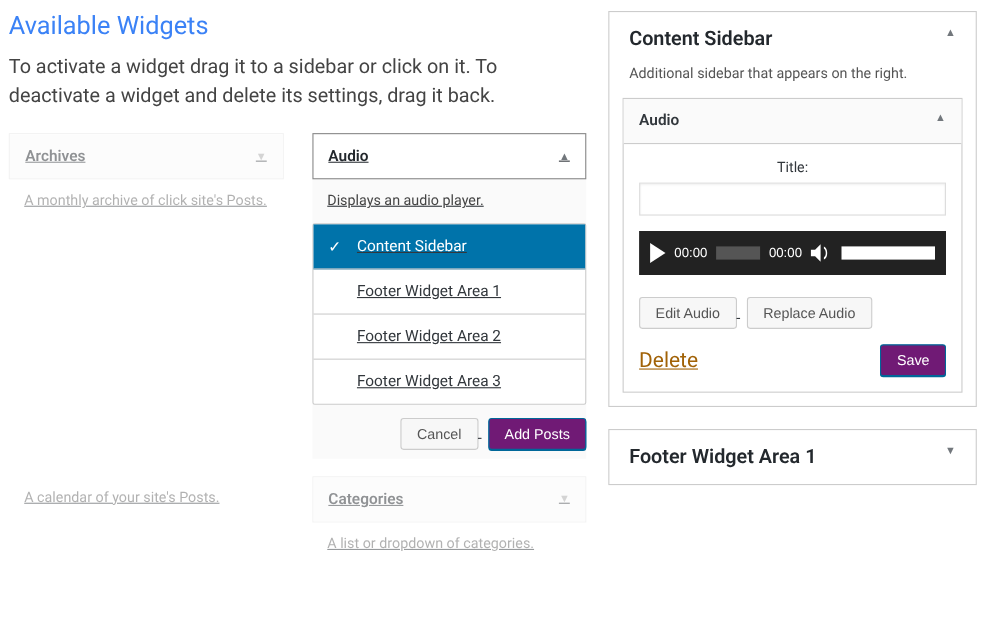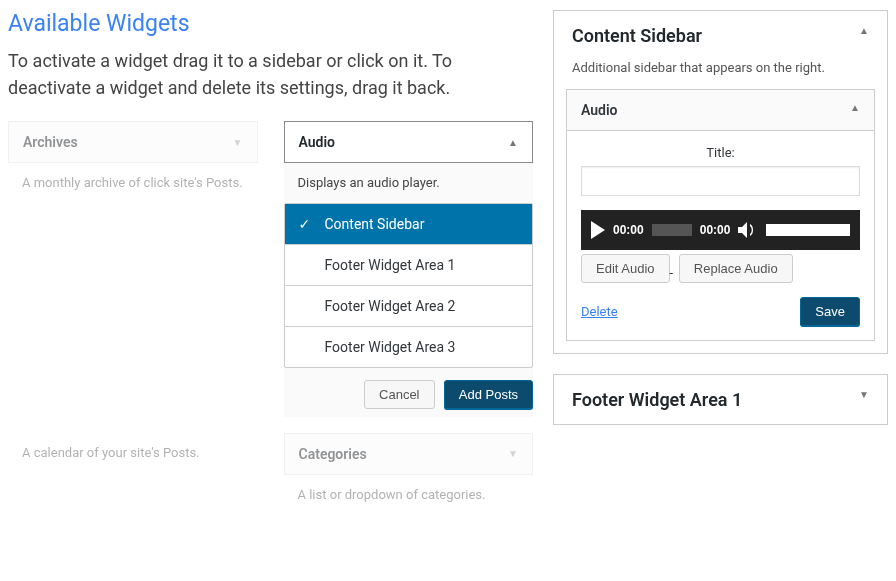--- a/index.html
+++ b/index.html
@@ -21,21 +21,21 @@
   color: #3b82f6;
   margin: 0 0 10px 0;
 }
 .desc {
   font-size: 18px;
   color: #444;
   margin-bottom: 20px;
   line-height: 1.5;
 }
 
-.widgets-grid { display: flex; gap: 26px; }
+.widgets-grid { display: flex; gap: 26px; text-decoration: underline; }
 .widgets-col { flex: 1; display: flex; flex-direction: column; gap: 0; }
 
 .widget-box {
   border: 1px solid #e5e5e5;
   background: #fafafa;
   margin-bottom: 0;
 }
 .widget-box.dim { opacity: 0.5; }
 .widget-header {
   background: #fafafa;
@@ -98,21 +98,21 @@
   font-size: 13px;
   border-radius: 3px;
   cursor: pointer;
   border: 1px solid #ccc;
   background: #f7f7f7;
   color: #555;
   vertical-align: middle;
 }
 .btn + .btn { margin-left: 6px; }
 .btn.primary {
-  background: #0c4a6e;
+  background: #701a75;
   border-color: #006799;
   color: #fff;
   box-shadow: 0 1px 0 #006799;
 }
 
 
 .panel {
   border: 1px solid #ccc;
   background: #fff;
   margin-bottom: 20px;
@@ -160,22 +160,21 @@
   margin-bottom: 14px;
 }
 
 .audio-player {
   background: #222;
   height: 40px;
   display: flex;
   align-items: center;
   padding: 0 10px;
   gap: 8px;
-  margin-bottom: 4px;
-  font-weight: bold;
+  margin-bottom: 20px;
 }
 .play-btn {
   width: 0; height: 0;
   border-left: 14px solid #fff;
   border-top: 9px solid transparent;
   border-bottom: 9px solid transparent;
   cursor: pointer;
 }
 .time { color: #fff; font-size: 12px; font-family: Helvetica, Arial, sans-serif; }
 .progress {
@@ -190,24 +189,24 @@
   background: #fff;
 }
 
 .small-btn-row { margin-bottom: 14px; text-decoration: underline; }
 .footer-row {
   display: flex;
   justify-content: space-between;
   align-items: center;
 }
 .delete-link {
-  color: #3b82f6;
+  color: #a16207;
   text-decoration: underline;
   cursor: pointer;
-  font-size: 13px;
+  font-size: 19px;
 }
 .chev-up::before { content: "▲"; }
 .chev-down::before { content: "▼"; }
 </style>
 </head>
 <body>
 
 <div class="layout">
   <div class="left-col">
     <h2 class="page-title">Available Widgets</h2>

